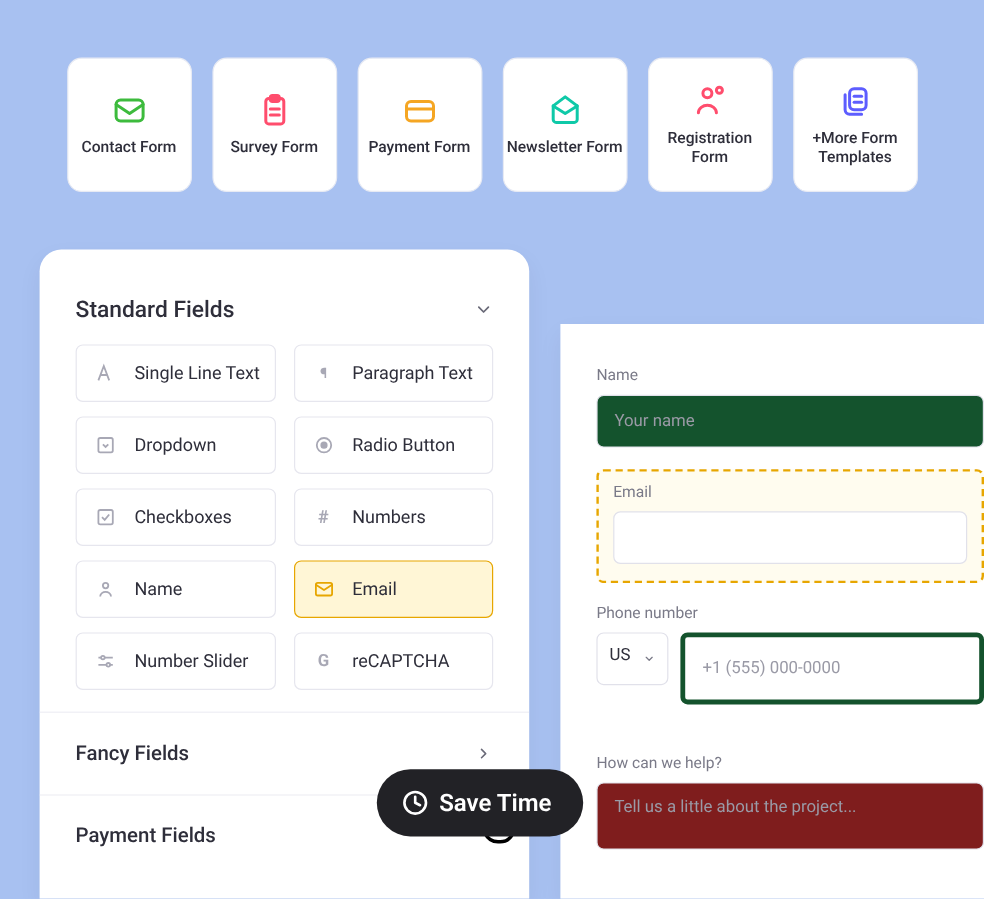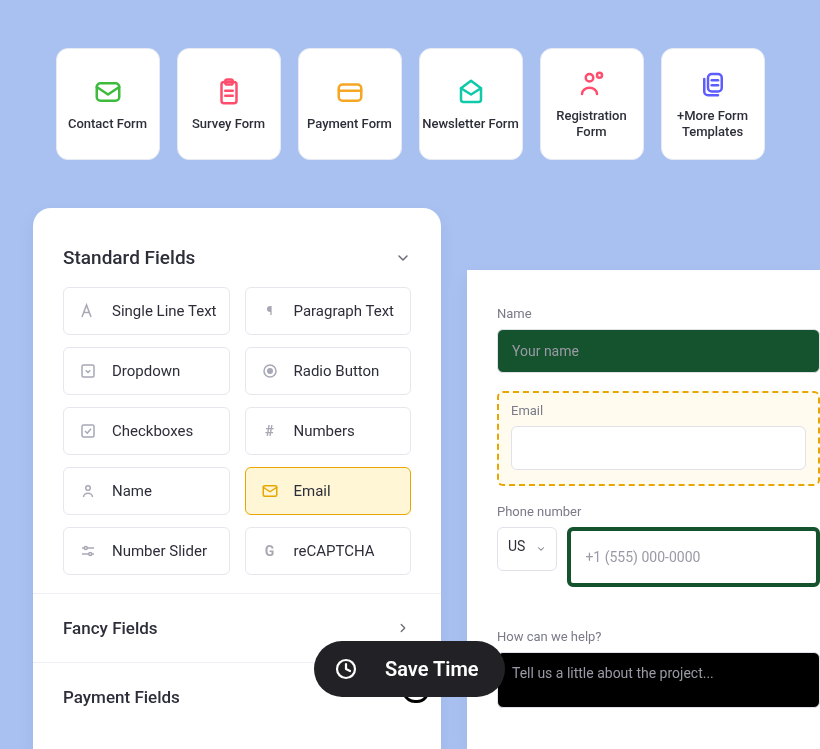--- a/index.html
+++ b/index.html
@@ -100,21 +100,21 @@
     width: 100%; height: 44px;
     border: 1px solid #E1E1EA; border-radius: 6px;
     padding: 0 14px; font-size: 14px; color: #9A9AA6;
     background: #14532d;
     display:flex; align-items:center;
   }
   .fld-input .placeholder { color: #9A9AA6; }
   .fld-textarea {
     width:100%; height:56px;
     border:1px solid #E1E1EA; border-radius:6px;
-    padding:12px 14px; font-size:14px; color:#9A9AA6; background:#000000;
+    padding:12px 14px; font-size:14px; color:#9A9AA6; background:#7f1d1d;
   }
   .dropzone {
     border: 2px dashed #E7A600;
     background: #FFFCEF;
     border-radius: 6px;
     padding: 10px 12px 14px 12px;
     margin-bottom: 18px;
   }
   .dropzone .fld-label { color:#7A7A88; }
   .dropzone .fld-input { border-color:#E1E1EA; background:#fff; }
@@ -137,21 +137,21 @@
     pointer-events: none;
     z-index: 50;
   }
 
   
   .pill {
     position:absolute;
     left:314px; top:641px;
     height:56px; padding:0 26px 0 20px;
     background:#222226; color:#fff;
-    border-radius:28px; display:flex; align-items:center; gap:27px;
+    border-radius:28px; display:flex; align-items:center; gap:8px;
     font-size:20px; font-weight:600;
     z-index:60;
   }
   .pill .clock { width:24px; height:24px; display:flex; align-items:center; justify-content:center; }
 </style>
 </head>
 <body>
 
 <div class="templates">
 

